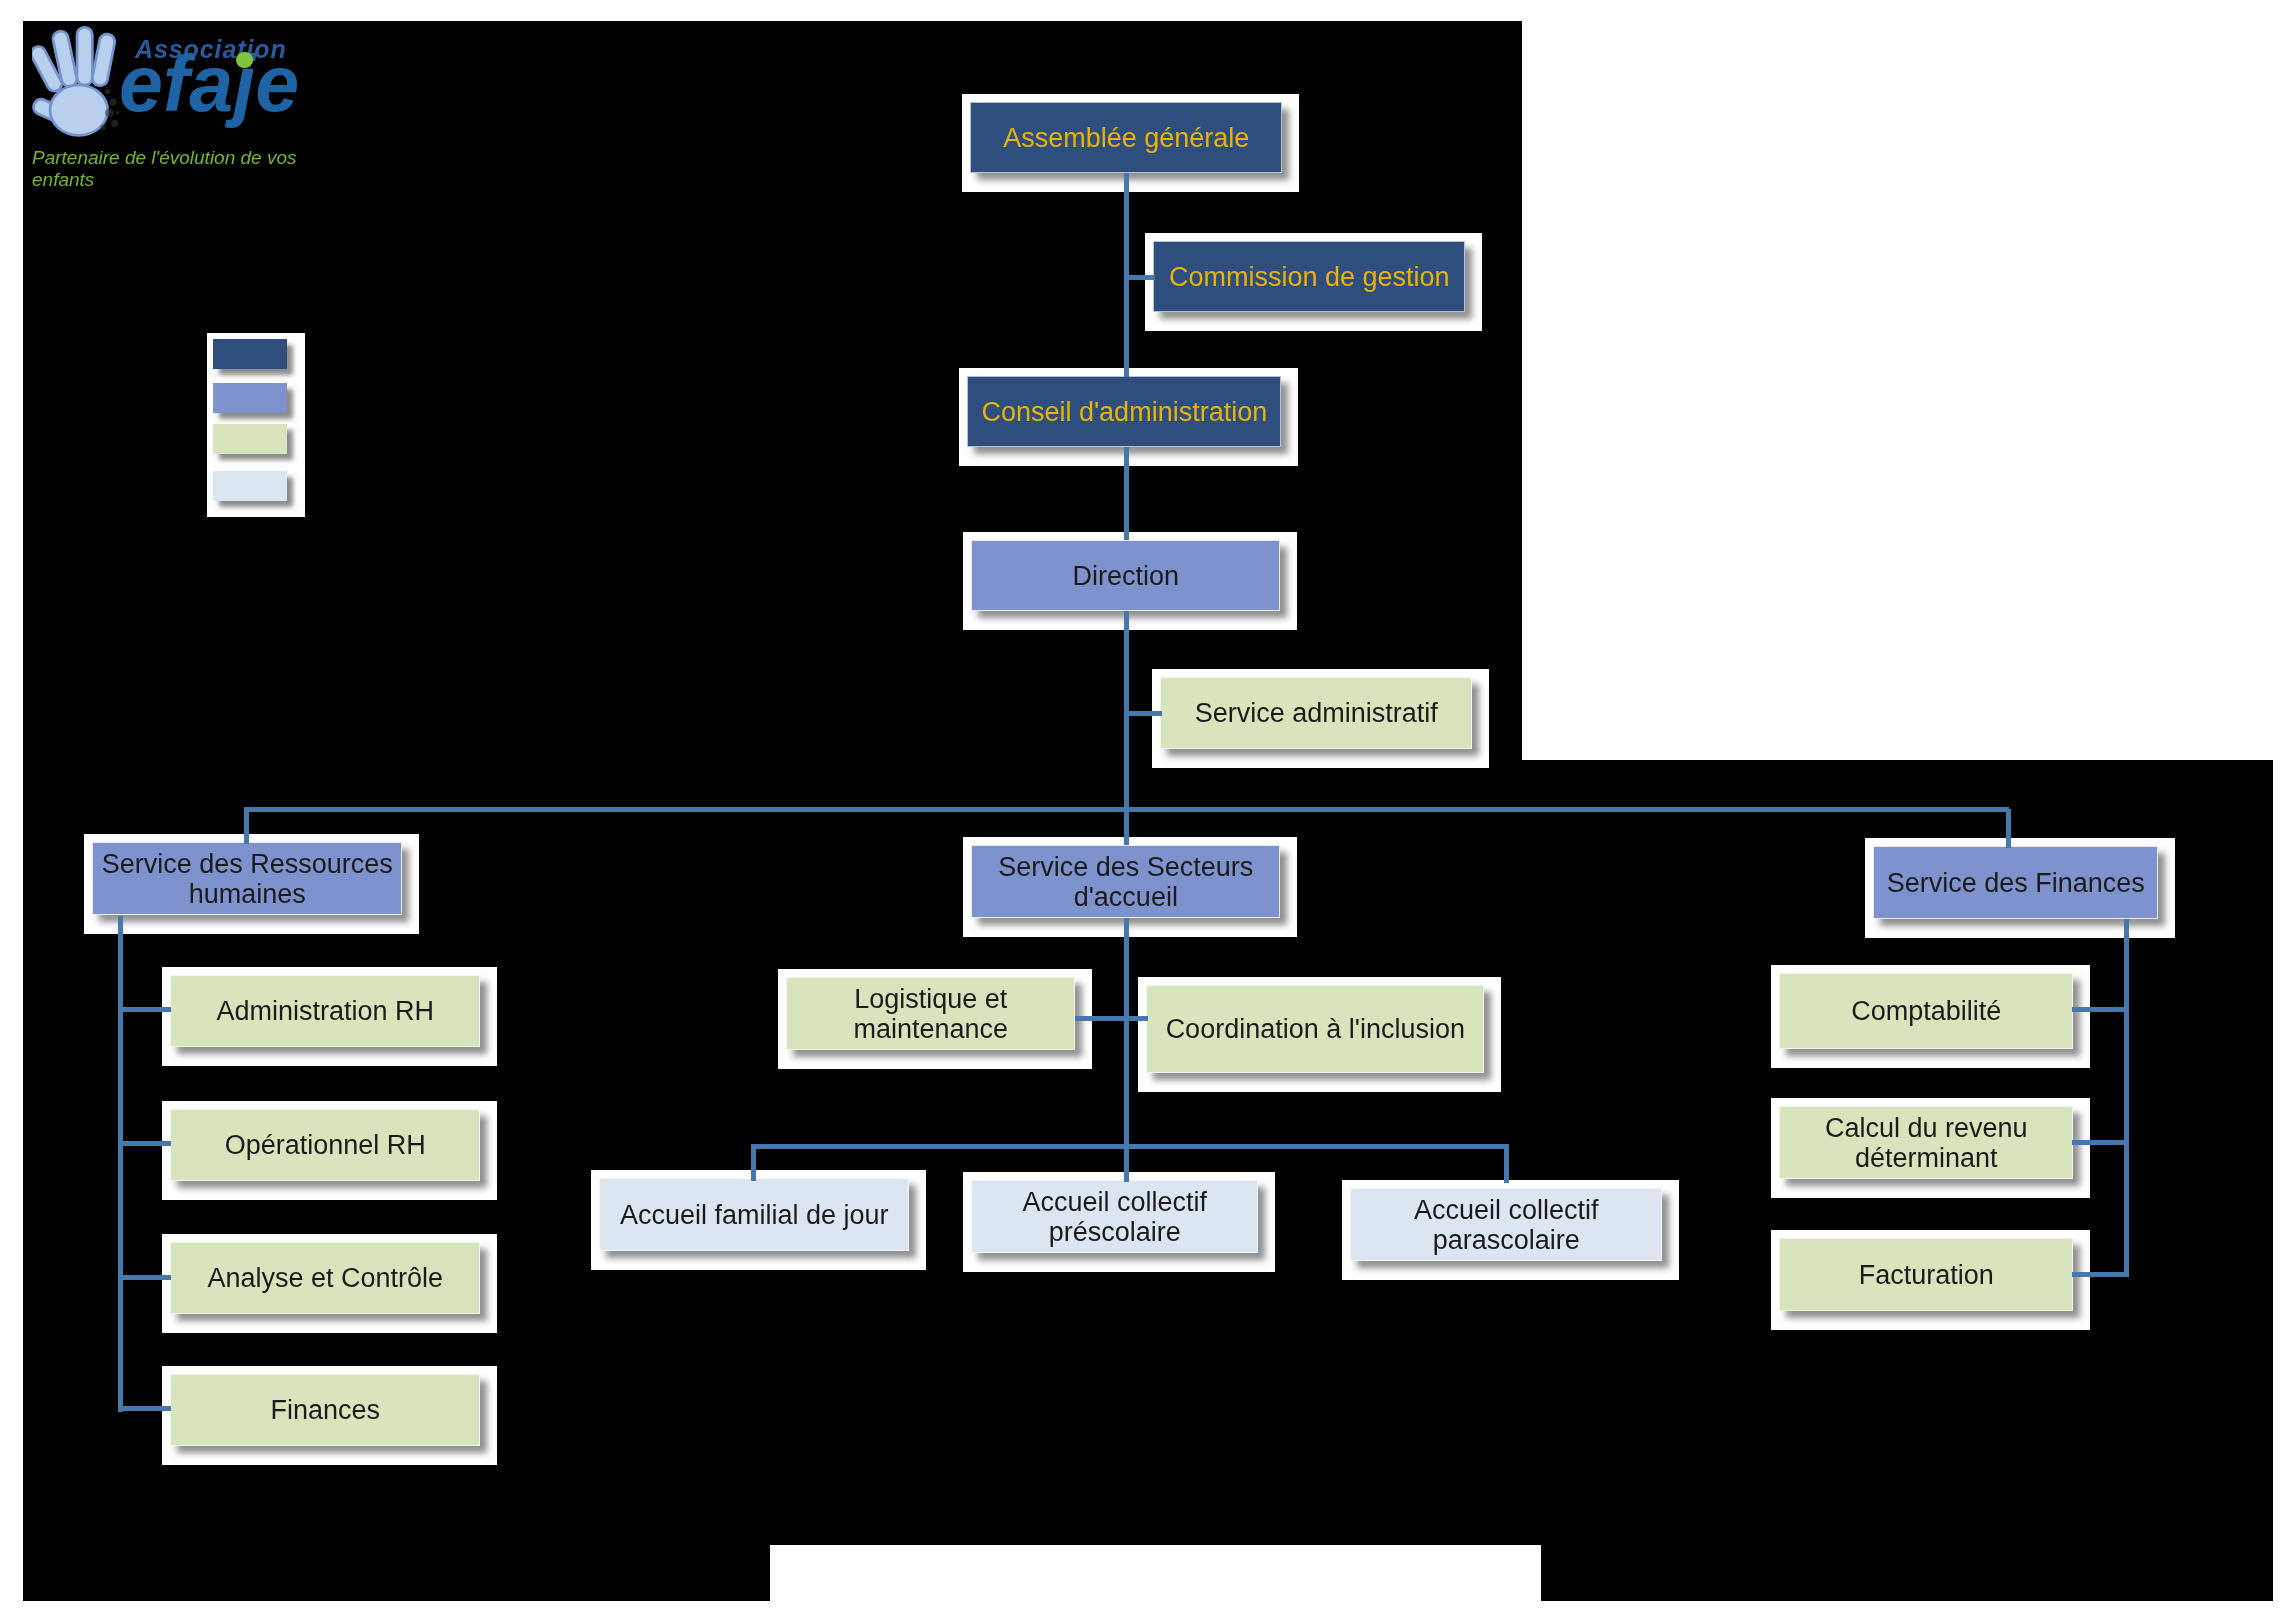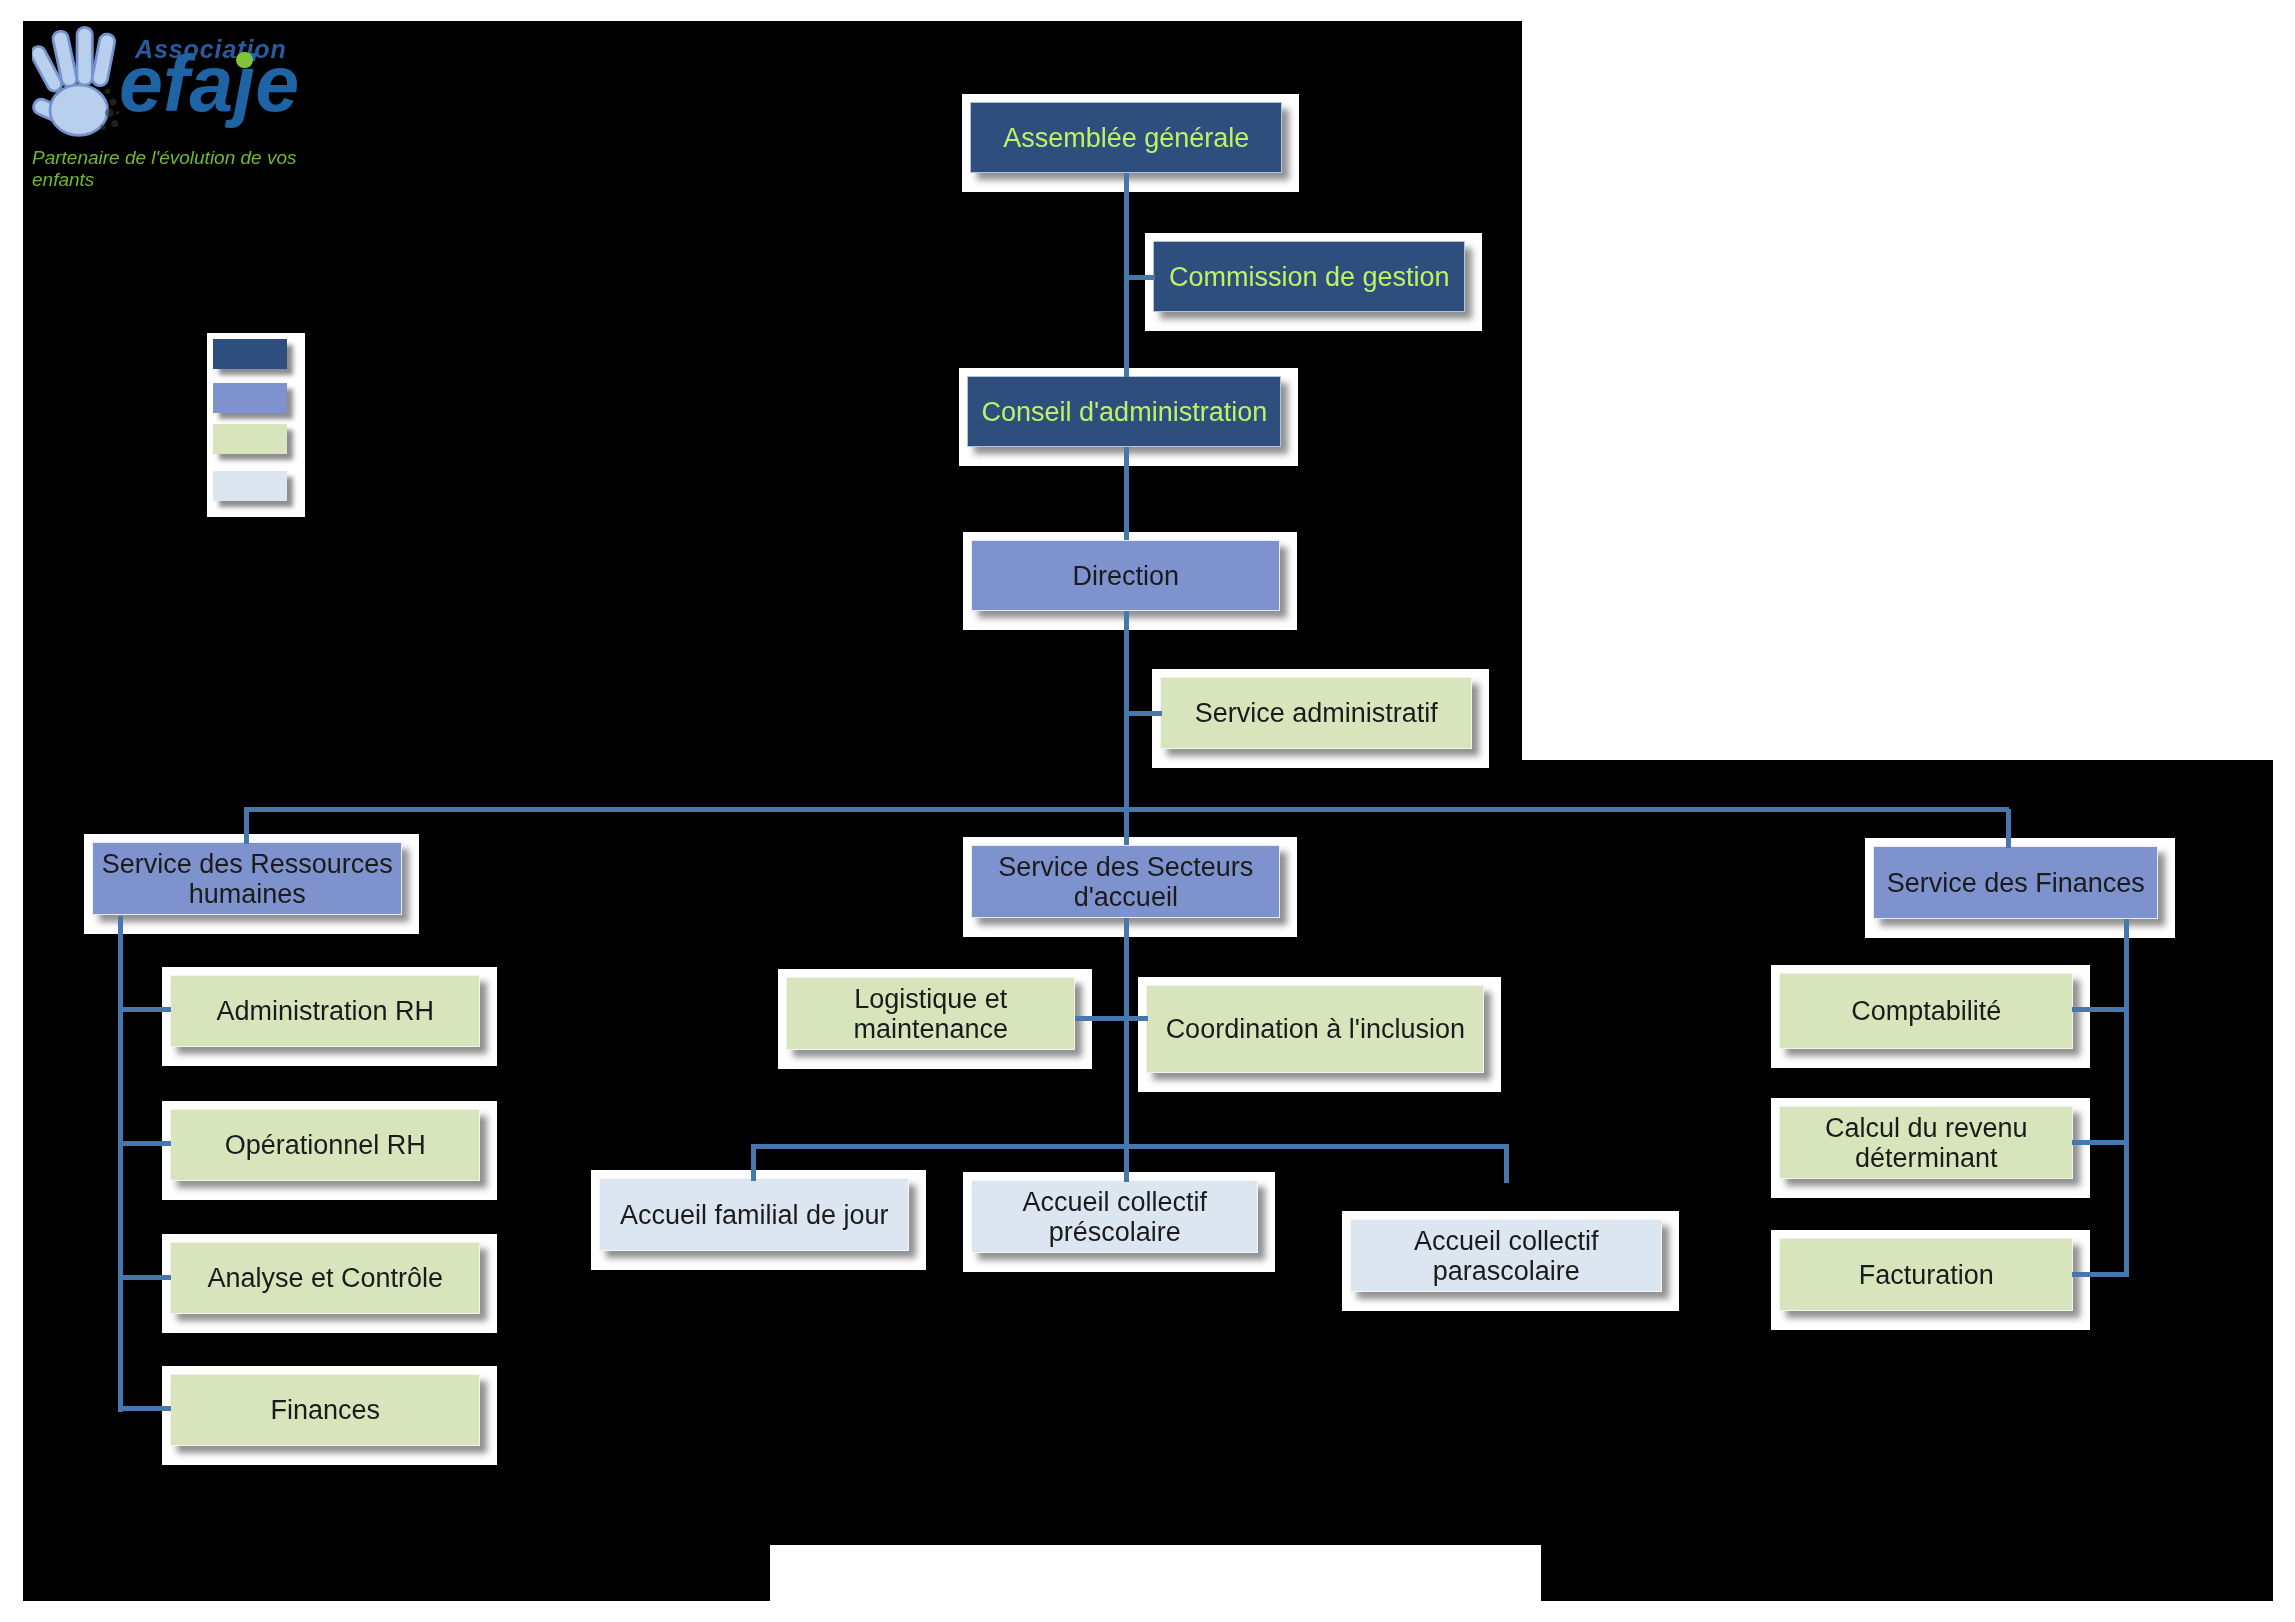--- a/index.html
+++ b/index.html
@@ -10,21 +10,21 @@
   #blk-main{left:23px;top:21px;width:1499px;height:1580px;}
   #blk-right{left:1522px;top:760px;width:751px;height:841px;}
   #white-notch{position:absolute;left:770px;top:1545px;width:771px;height:57px;background:#fff;}
 
   
   .node{position:absolute;background:#fff;padding:8.3px 16.5px 19px 8.3px;}
   .node .inner{display:flex;align-items:center;justify-content:center;text-align:center;
                font-size:27px;line-height:1.12;color:#1b1b1b;
                border:1.8px solid #eef2f8;box-sizing:border-box;
                box-shadow:7.3px 7.3px 6.4px rgba(35,35,35,0.5);}
-  .node.dark .inner{background:var(--c-dark,#2e4e7e);color:#bef264;border-color:#b6c3d7;}
+  .node.dark .inner{background:var(--c-dark,#2e4e7e);color:#eab308;border-color:#b6c3d7;}
   .node.mid  .inner{background:var(--c-mid,#7e93cd);border-color:#e8ecf5;}
   .node.green .inner{background:var(--c-green,#d7e4bc);border-color:#f2f6ea;}
   .node.light .inner{background:var(--c-light,#dce6f1);border-color:#f3f7fb;}
   .node.one-line .inner{white-space:nowrap;}
 
   #n-assemblee{left:962px;top:94px}      #n-assemblee .inner{width:312px;height:71px}
   #n-commission{left:1145px;top:233px}     #n-commission .inner{width:312px;height:71px}
   #n-conseil{left:959px;top:368px}        #n-conseil .inner{width:314px;height:71px}
   #n-direction{left:963px;top:532px}      #n-direction .inner{width:309px;height:71px}
   #n-service-admin{left:1152px;top:669px}  #n-service-admin .inner{width:312px;height:72px}
@@ -32,21 +32,21 @@
   #n-secteurs{left:963px;top:837px}       #n-secteurs .inner{width:309px;height:73px}
   #n-finances{left:1865px;top:838px}       #n-finances .inner{width:285px;height:73px}
   #n-admin-rh{left:162px;top:967px}       #n-admin-rh .inner{width:310px;height:72px}
   #n-op-rh{left:162px;top:1101px}          #n-op-rh .inner{width:310px;height:72px}
   #n-analyse{left:162px;top:1234px}        #n-analyse .inner{width:310px;height:72px}
   #n-formation{left:162px;top:1366px}      #n-formation .inner{width:310px;height:72px}
   #n-logistique{left:778px;top:969px}     #n-logistique .inner{width:289px;height:73px}
   #n-coordination{left:1138px;top:977px}  #n-coordination .inner{width:338px;height:88px}
   #n-familial{left:591px;top:1170px}       #n-familial .inner{width:310px;height:73px}
   #n-prescolaire{left:963px;top:1172px}   #n-prescolaire .inner{width:287px;height:73px}
-  #n-parascolaire{left:1342px;top:1211px}  #n-parascolaire .inner{width:312px;height:73px}
+  #n-parascolaire{left:1342px;top:1180px}  #n-parascolaire .inner{width:312px;height:73px}
   #n-comptabilite{left:1771px;top:965px}  #n-comptabilite .inner{width:294px;height:76px}
   #n-calcul{left:1771px;top:1098px}        #n-calcul .inner{width:294px;height:73px}
   #n-facturation{left:1771px;top:1230px}   #n-facturation .inner{width:294px;height:73px}
 
   
   .line{position:absolute;background:var(--c-line,#4678ae);}
 
   
   #legend{position:absolute;left:207px;top:333px;width:98px;height:184px;background:#fff;}
   .swatch{position:absolute;left:6.4px;width:74px;height:30px;box-shadow:5.5px 5.5px 4.6px rgba(0,0,0,0.45);}

